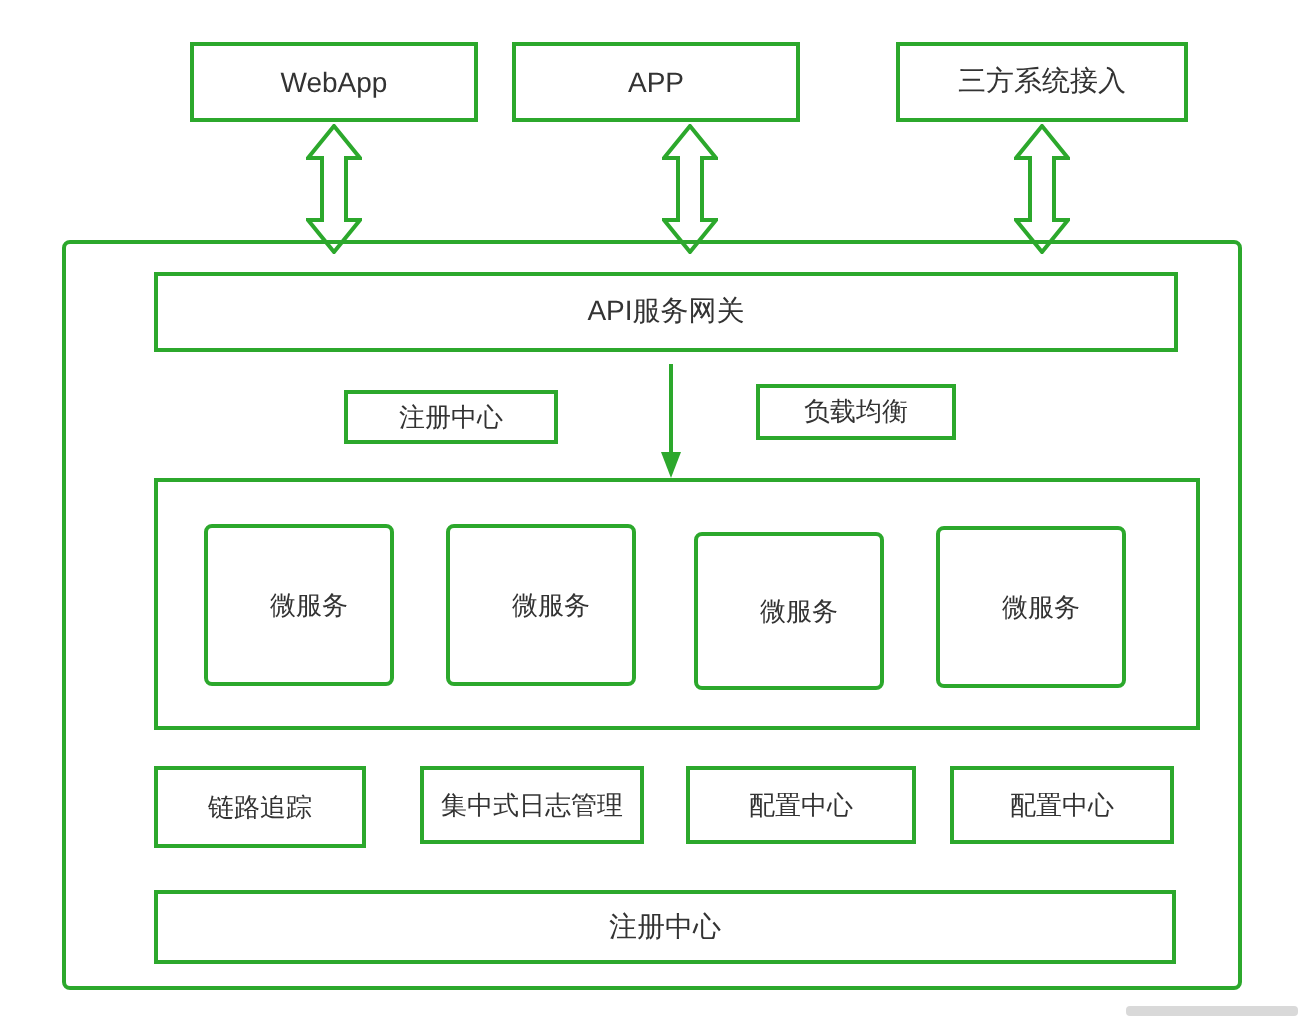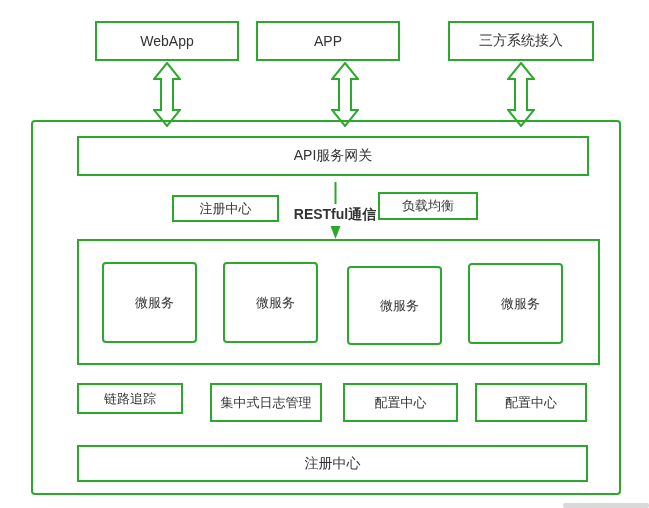--- a/index.html
+++ b/index.html
@@ -62,41 +62,40 @@
   </div>
 
   <svg class="arrow-svg" style="left:330px; top:182px;" width="11" height="58" viewBox="0 0 11 58">
     <line x1="5.5" y1="0" x2="5.5" y2="46" stroke="#2ca82c" stroke-width="2"></line>
     <polygon points="0.5,44 10.5,44 5.5,57" fill="#2ca82c"></polygon>
   </svg>
 
   <div class="gbox small-label" style="left:172px; top:195px; width:107px; height:27px;">
     <span>注册中心</span>
   </div>
-  <div class="rest-label">RESTful通信</div>
   <div class="gbox small-label" style="left:378px; top:192px; width:100px; height:28px;">
     <span>负载均衡</span>
   </div>
 
   <div class="gbox" style="left:77px; top:239px; width:523px; height:126px;"></div>
 
   <div class="gbox ms-box" style="left:102px; top:262px; width:95px; height:81px;">
     <span>微服务</span>
   </div>
   <div class="gbox ms-box" style="left:223px; top:262px; width:95px; height:81px;">
     <span>微服务</span>
   </div>
   <div class="gbox ms-box" style="left:347px; top:266px; width:95px; height:79px;">
     <span>微服务</span>
   </div>
   <div class="gbox ms-box" style="left:468px; top:263px; width:95px; height:81px;">
     <span>微服务</span>
   </div>
 
-  <div class="gbox small-label" style="left:77px; top:383px; width:106px; height:31px;">
+  <div class="gbox small-label" style="left:77px; top:383px; width:106px; height:41px;">
     <span>链路追踪</span>
   </div>
   <div class="gbox small-label" style="left:210px; top:383px; width:112px; height:39px;">
     <span>集中式日志管理</span>
   </div>
   <div class="gbox small-label" style="left:343px; top:383px; width:115px; height:39px;">
     <span>配置中心</span>
   </div>
   <div class="gbox small-label" style="left:475px; top:383px; width:112px; height:39px;">
     <span>配置中心</span>

